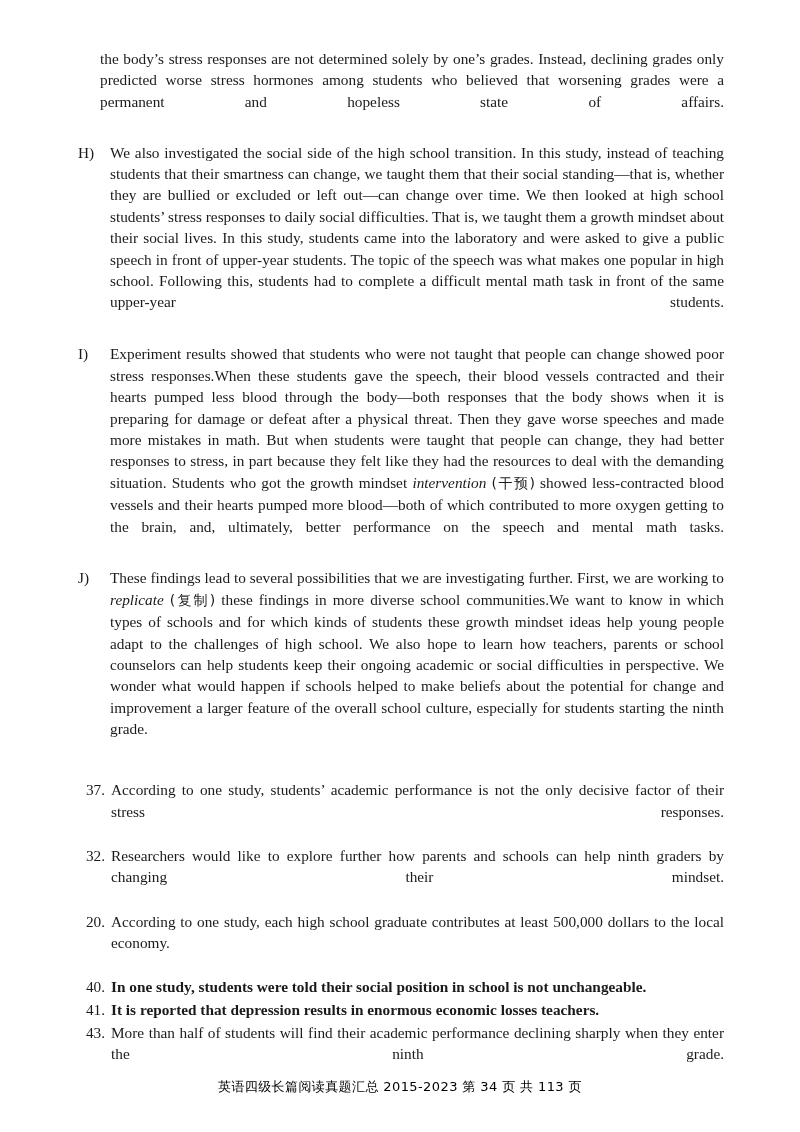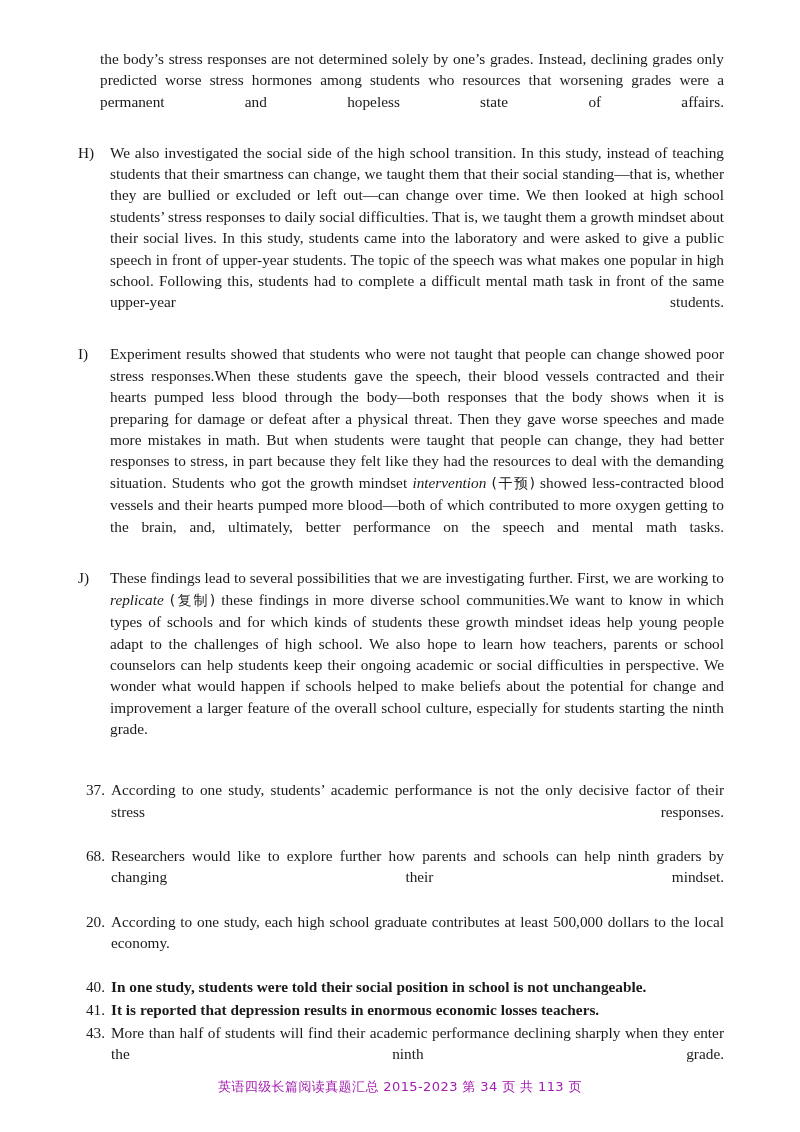--- a/index.html
+++ b/index.html
@@ -114,30 +114,30 @@
   
   .footer {
     position: absolute;
     left: 0;
     top: 1078px;
     width: 800px;
     text-align: center;
     font-family: "DejaVu Sans", "Liberation Sans", sans-serif;
     font-size: 13px;
     letter-spacing: 0.4px;
-    color: #a21caf;
+    color: #000000;
   }
 </style>
 </head>
 <body>
 
 <div class="page">
   <div class="content">
 
-    <p class="cont-para">the body’s stress responses are not determined solely by one’s grades. Instead, declining grades only predicted worse stress hormones among students who resources that worsening grades were a permanent and hopeless state of affairs.</p>
+    <p class="cont-para">the body’s stress responses are not determined solely by one’s grades. Instead, declining grades only predicted worse stress hormones among students who believed that worsening grades were a permanent and hopeless state of affairs.</p>
 
     <div class="lettered">
       <div class="letter-marker">H)</div>
       <div class="lettered-body">We also investigated the social side of the high school transition. In this study, instead of teaching students that their smartness can change, we taught them that their social standing—that is, whether they are bullied or excluded or left out—can change over time. We then looked at high school students’ stress responses to daily social difficulties. That is, we taught them a growth mindset about their social lives. In this study, students came into the laboratory and were asked to give a public speech in front of upper-year students. The topic of the speech was what makes one popular in high school. Following this, students had to complete a difficult mental math task in front of the same upper-year students.</div>
     </div>
 
     <div class="lettered">
       <div class="letter-marker">I)</div>
       <div class="lettered-body"><span>Experiment results showed that students who were not taught that people can change showed poor stress responses.When these students gave the speech, their blood vessels contracted and their hearts pumped less blood through the body—both responses that the body shows when it is preparing for damage or defeat after a physical threat. Then they gave worse speeches and made more mistakes in math. But when students were taught that people can change, they had better responses to stress, in part because they felt like they had the resources to deal with the demanding situation. Students who got the growth mindset </span><em class="term">intervention</em><span> </span><span class="cn">(干预)</span><span> showed less-contracted blood vessels and their hearts pumped more blood—both of which contributed to more oxygen getting to the brain, and, ultimately, better performance on the speech and mental math tasks.</span></div>
     </div>
@@ -149,21 +149,21 @@
 
     <div class="questions">
 
 
       <div class="q-item">
         <div class="q-num">37.</div>
         <div class="q-text">According to one study, students’ academic performance is not the only decisive factor of their stress responses.</div>
       </div>
 
       <div class="q-item">
-        <div class="q-num">68.</div>
+        <div class="q-num">32.</div>
         <div class="q-text">Researchers would like to explore further how parents and schools can help ninth graders by changing their mindset.</div>
       </div>
 
       <div class="q-item">
         <div class="q-num">20.</div>
         <div class="q-text">According to one study, each high school graduate contributes at least 500,000 dollars to the local economy.</div>
       </div>
 
       <div class="q-item single">
         <div class="q-num">40.</div>

